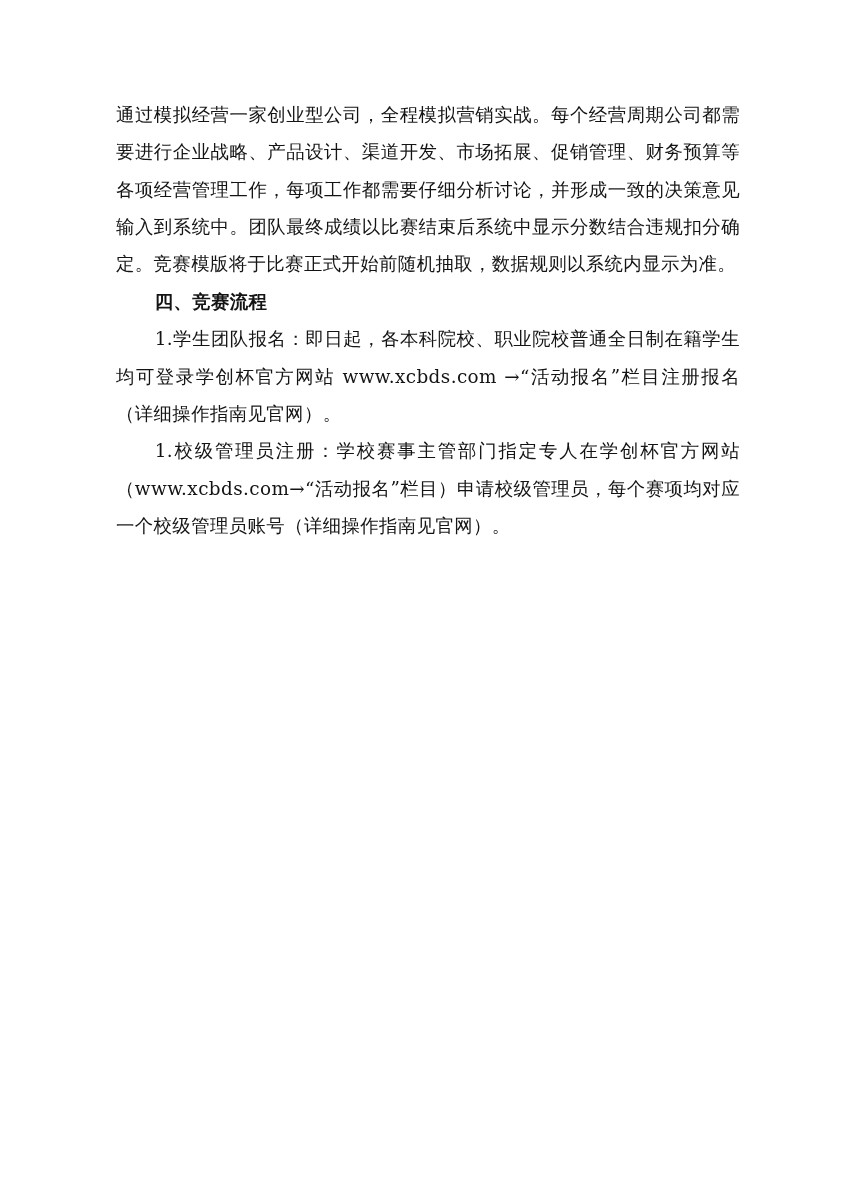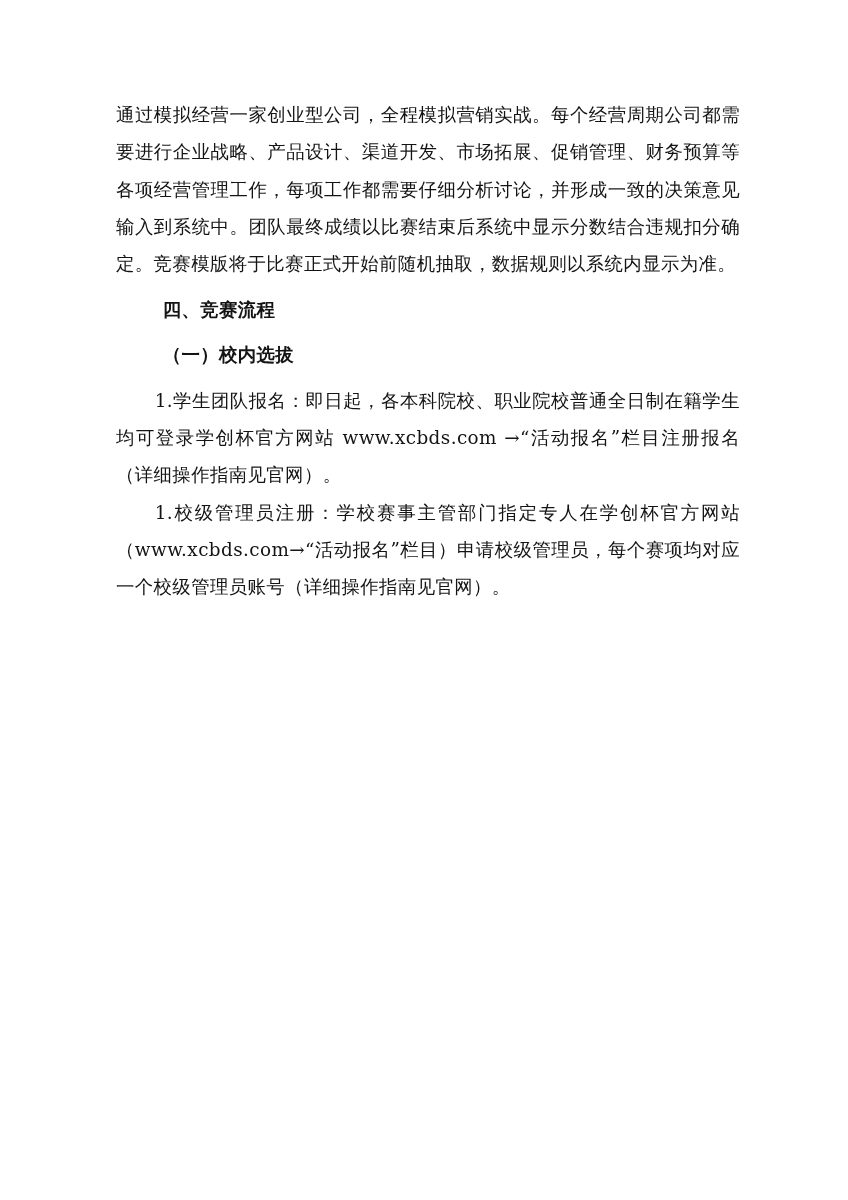--- a/index.html
+++ b/index.html
@@ -30,40 +30,39 @@
     color: #141414;
   }
   p.para {
     margin: 0 0 0 0;
     text-indent: 0;
   }
   p.indent2 {
     text-indent: 2.1em;
   }
   p.heading {
-    margin: 8px;
+    margin: 0;
     text-indent: 2.1em;
     font-weight: bold;
   }
   .bold {
     font-weight: bold;
   }
 </style>
 </head>
 <body>
 
 <div class="page">
   <div class="doc-body">
 
     <p class="para">通过模拟经营一家创业型公司，全程模拟营销实战。每个经营周期公司都需要进行企业战略、产品设计、渠道开发、市场拓展、促销管理、财务预算等各项经营管理工作，每项工作都需要仔细分析讨论，并形成一致的决策意见输入到系统中。团队最终成绩以比赛结束后系统中显示分数结合违规扣分确定。竞赛模版将于比赛正式开始前随机抽取，数据规则以系统内显示为准。</p>
 
 
     <p class="heading">四、竞赛流程</p>
 
-    <p class="heading">（一）校内选拔</p>
 
     <p class="para indent2">1.学生团队报名：即日起，各本科院校、职业院校普通全日制在籍学生均可登录学创杯官方网站 www.xcbds.com →“活动报名”栏目注册报名（详细操作指南见官网）。</p>
 
     <p class="para indent2">1.校级管理员注册：学校赛事主管部门指定专人在学创杯官方网站（www.xcbds.com→“活动报名”栏目）申请校级管理员，每个赛项均对应一个校级管理员账号（详细操作指南见官网）。</p>
 
 
   </div>
 </div>
 
 </body></html>

